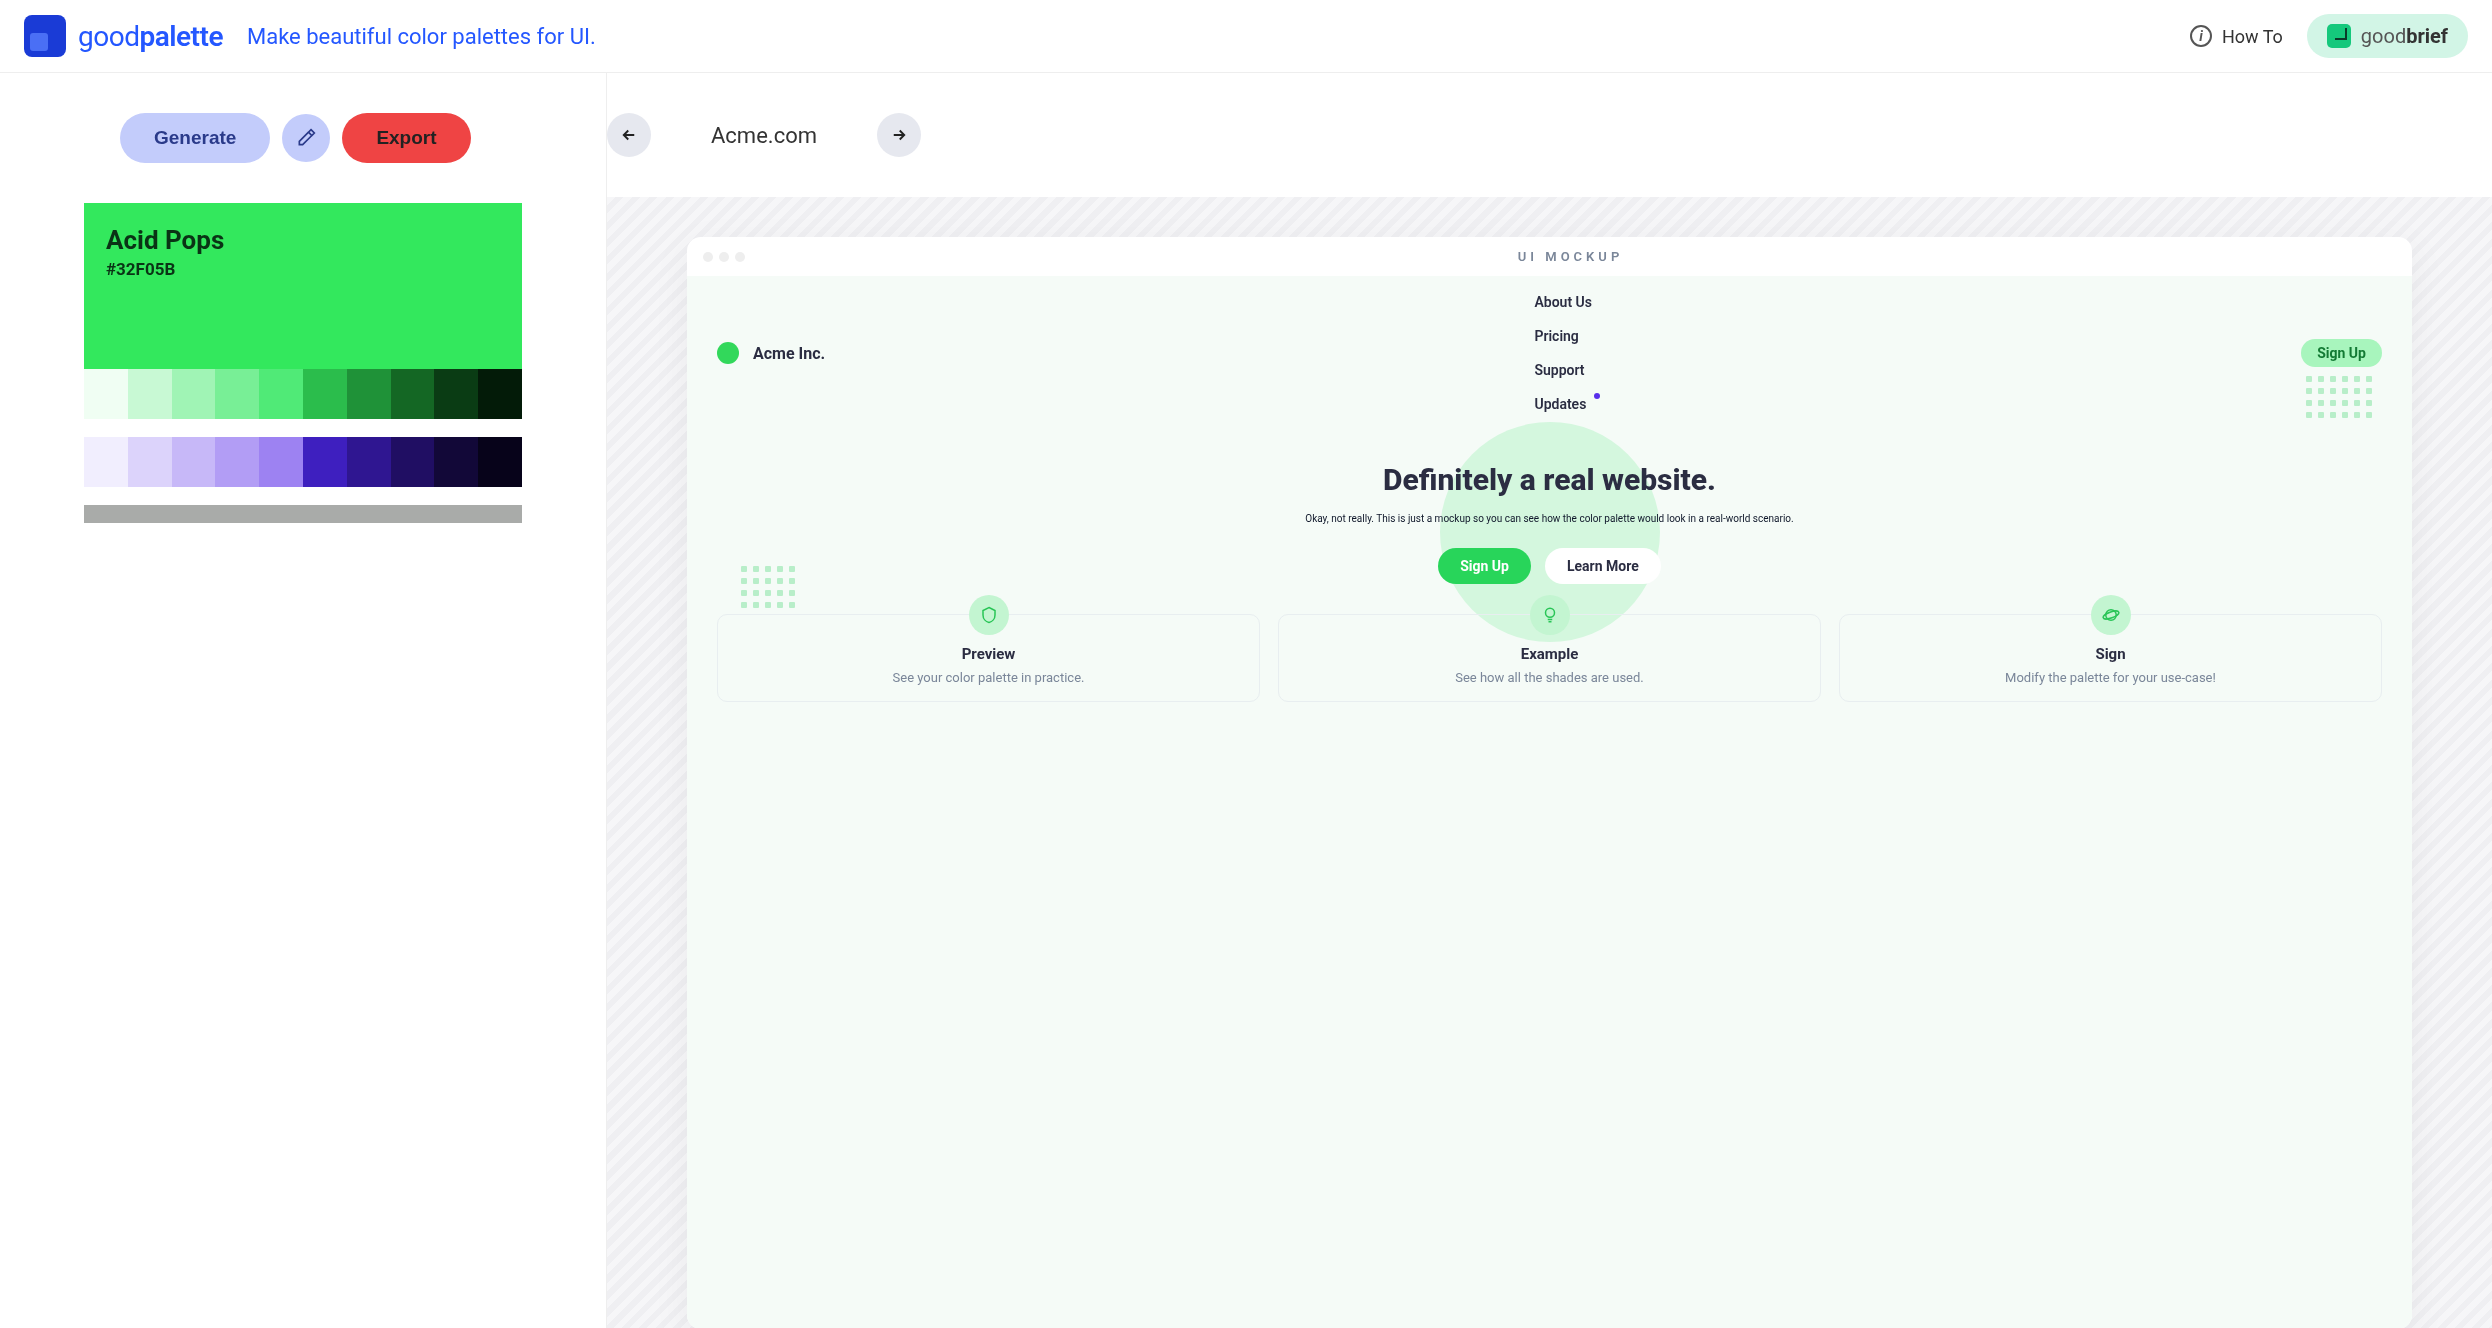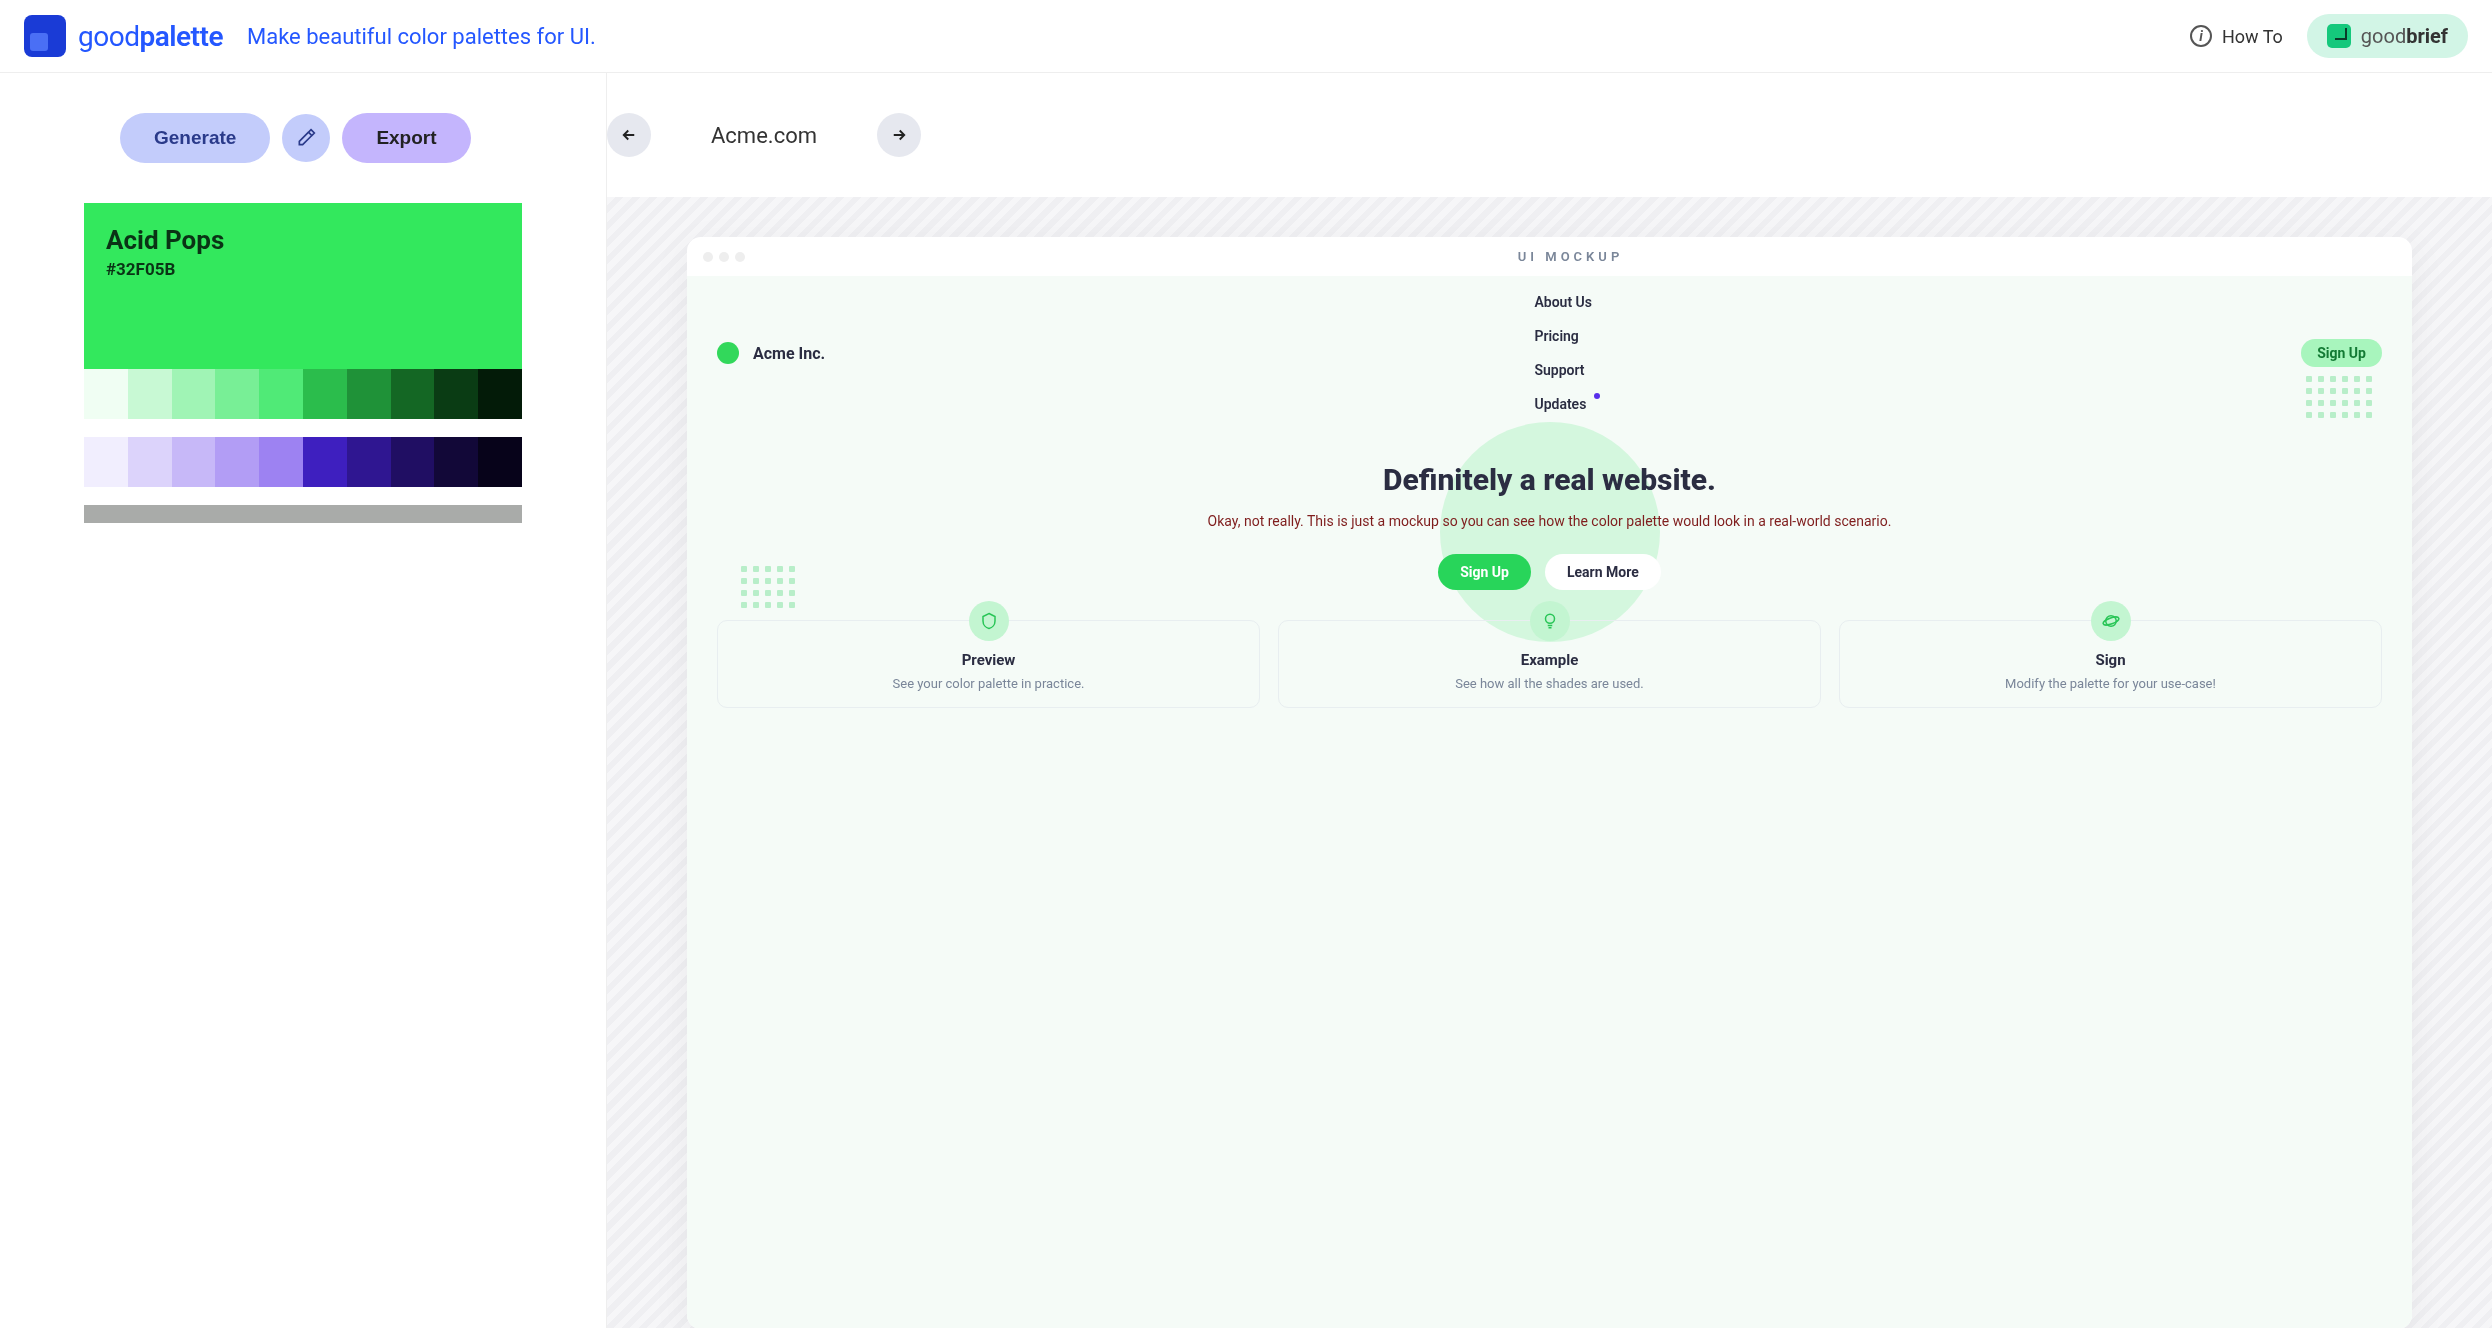--- a/index.html
+++ b/index.html
@@ -26,21 +26,21 @@
 
 .main { display: flex; height: calc(100vh - 72px); }
 .left { width: 607px; border-right: 1px solid #eee; }
 .right { flex: 1; }
 
 
 .left-toolbar { display: flex; align-items: center; gap: 12px; padding: 40px 0 40px 120px; }
 .pill-btn { padding: 14px 34px; border-radius: 999px; font-size: 19px; font-weight: 600; border: none; cursor: pointer; }
 .btn-generate { background: #c3ccfb; color: #2a3a8a; }
 .btn-pick { width: 48px; height: 48px; border-radius: 50%; background: #c3ccfb; display: flex; align-items: center; justify-content: center; cursor: pointer; }
-.btn-export { background: #c4b5fd; color: #222; }
+.btn-export { background: #ef4444; color: #222; }
 
 
 .palette-list { padding: 0 84px; }
 .palette-card { margin-bottom: 18px; }
 .palette-main { padding: 22px 22px 90px 22px; }
 .palette-name { font-size: 26px; font-weight: 700; }
 .palette-hex { font-size: 17px; font-weight: 700; margin-top: 4px; }
 .shade-row { display: flex; height: 50px; }
 .shade { flex: 1; }
 
@@ -62,21 +62,21 @@
 .mock-nav { display: flex; align-items: center; gap: 14px; }
 .mock-logo { width: 22px; height: 22px; border-radius: 50%; background: #32d85b; }
 .mock-brand { font-weight: 700; font-size: 16px; margin-right: auto; }
 .mock-link { font-size: 14px; font-weight: 600; color: #2b2d42; position: relative; }
 .mock-link.badge::after { content: ""; position: absolute; top: -3px; right: -8px; width: 6px; height: 6px; border-radius: 50%; background: #582FEB; }
 .mock-signup-pill { background: #a8f5bd; color: #137a34; font-weight: 700; padding: 6px 16px; border-radius: 999px; font-size: 14px; margin-left: auto; }
 
 .hero { text-align: center; padding: 50px 60px 20px; position: relative; }
 .hero-bg-circle { position: absolute; left: 50%; top: 10px; transform: translateX(-50%); width: 220px; height: 220px; border-radius: 50%; background: #d4f7de; z-index: 0; }
 .hero h1 { position: relative; font-size: 30px; font-weight: 800; color: #2b2d42; z-index: 1; }
-.hero p { position: relative; color: #7f1d1d; font-size: 14px; margin-top: 14px; line-height: 1.5; z-index: 1; }
+.hero p { position: relative; color: #0f172a; font-size: 10px; margin-top: 14px; line-height: 1.5; z-index: 1; }
 .hero-btns { position: relative; display: flex; gap: 14px; justify-content: center; margin-top: 22px; z-index: 1; }
 .hb { padding: 10px 22px; border-radius: 999px; font-weight: 700; font-size: 14px; }
 .hb-primary { background: #28d55a; color: #fff; }
 .hb-secondary { background: #fff; color: #2b2d42; }
 
 .dotgrid { position: absolute; display: grid; grid-template-columns: repeat(6, 6px); grid-auto-rows: 6px; gap: 6px; z-index: 1; }
 .dotgrid span { background: #b8eec9; border-radius: 1px; }
 .dotgrid.left-g { left: 54px; top: 290px; grid-template-columns: repeat(5, 6px); }
 .dotgrid.right-g { right: 40px; top: 100px; }
 

